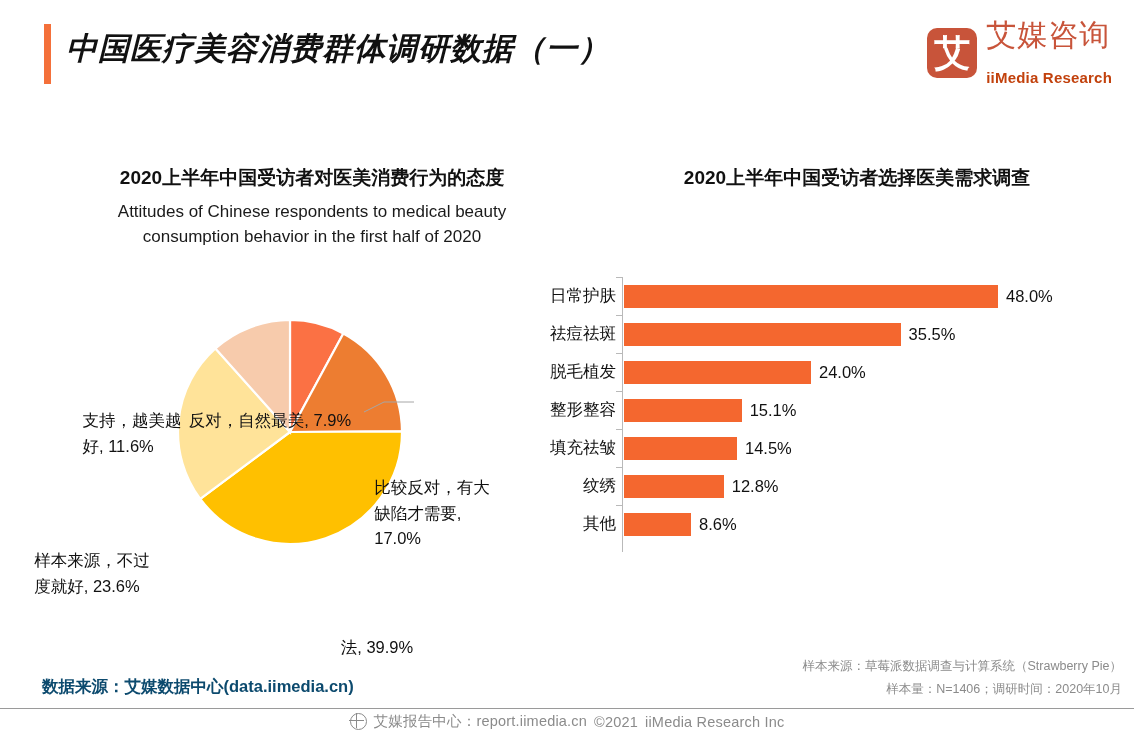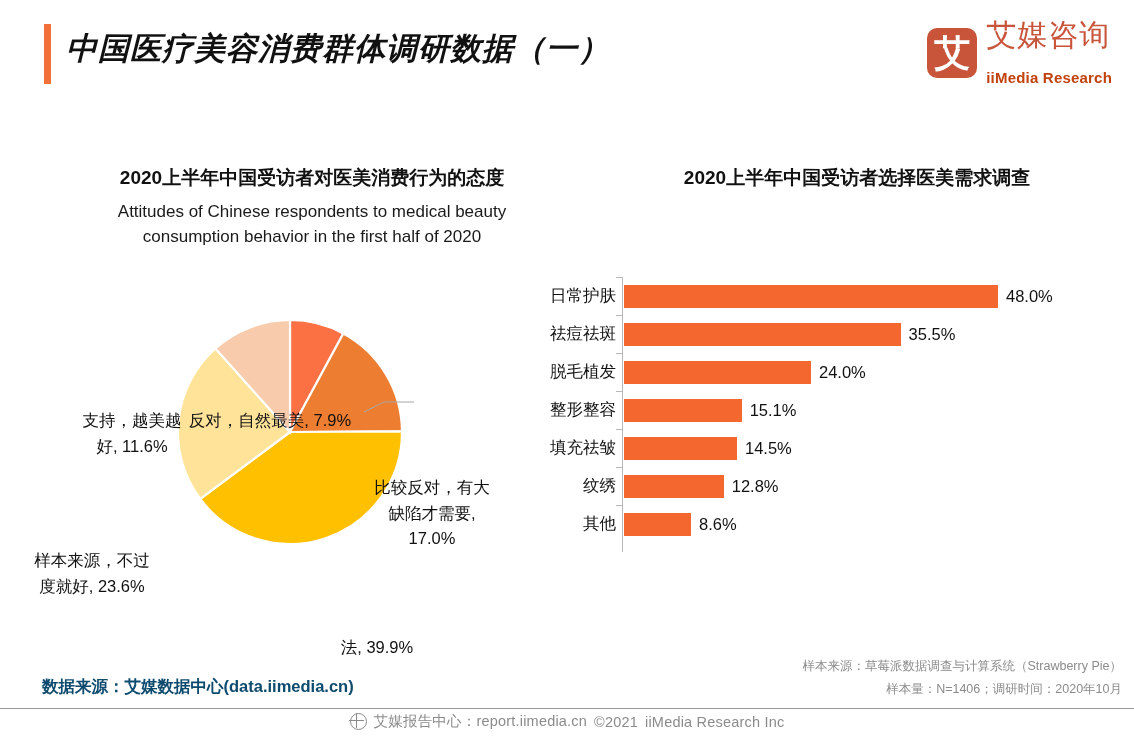--- a/index.html
+++ b/index.html
@@ -84,21 +84,21 @@
 
   
   #pie-area {
     position: absolute; left: 0; top: 115px;
     width: 560px; height: 310px;
   }
   #pie-svg { position: absolute; left: 0; top: 0; }
   .pie-label {
     position: absolute;
     font-size: 16.5px; color: #111111;
-    line-height: 1.55; text-align: center;
+    line-height: 1.55; text-align: left;
     white-space: nowrap;
   }
   #pie-label-oppose     { left: 238px; top: 128px; transform: translateX(-50%); }
   #pie-label-support    { left: 100px; top: 128px; transform: translateX(-50%); }
   #pie-label-somewhat-support { left: 60px; top: 268px; transform: translateX(-50%); }
   #pie-label-neutral    { left: 345px; top: 355px; transform: translateX(-50%); }
   #pie-label-somewhat-oppose { left: 400px; top: 195px; transform: translateX(-50%); }
 
   
   #bar-area {

